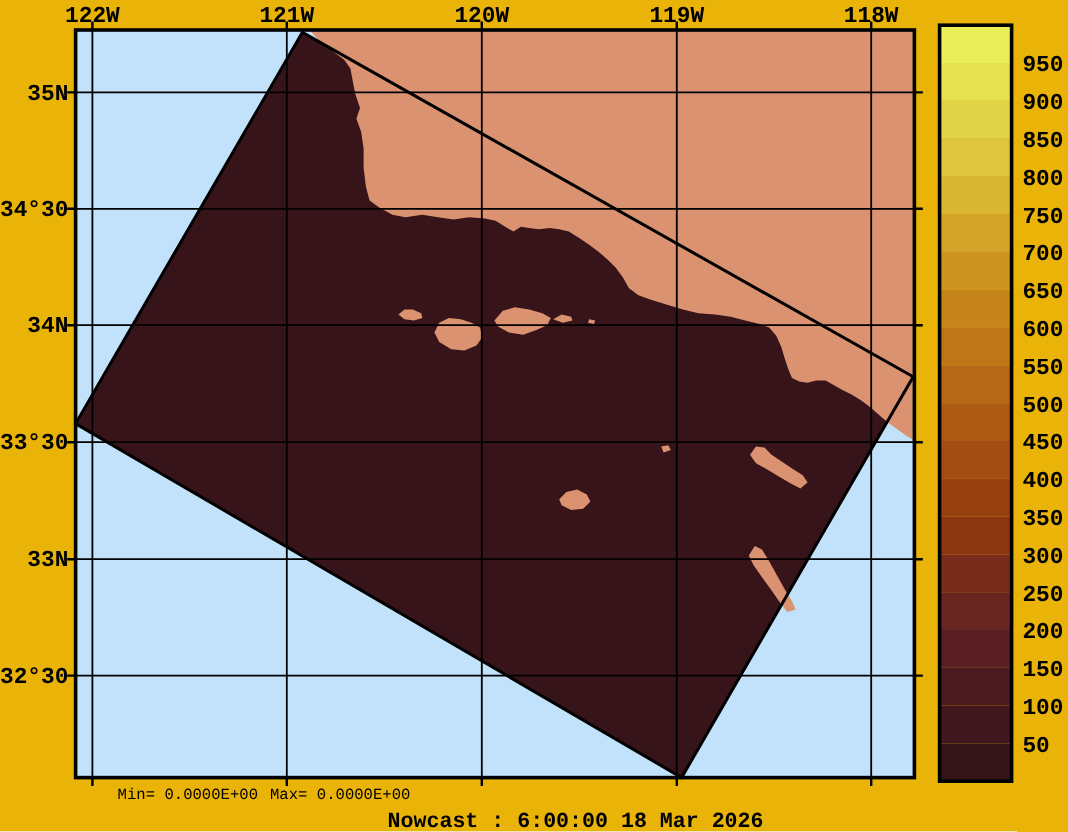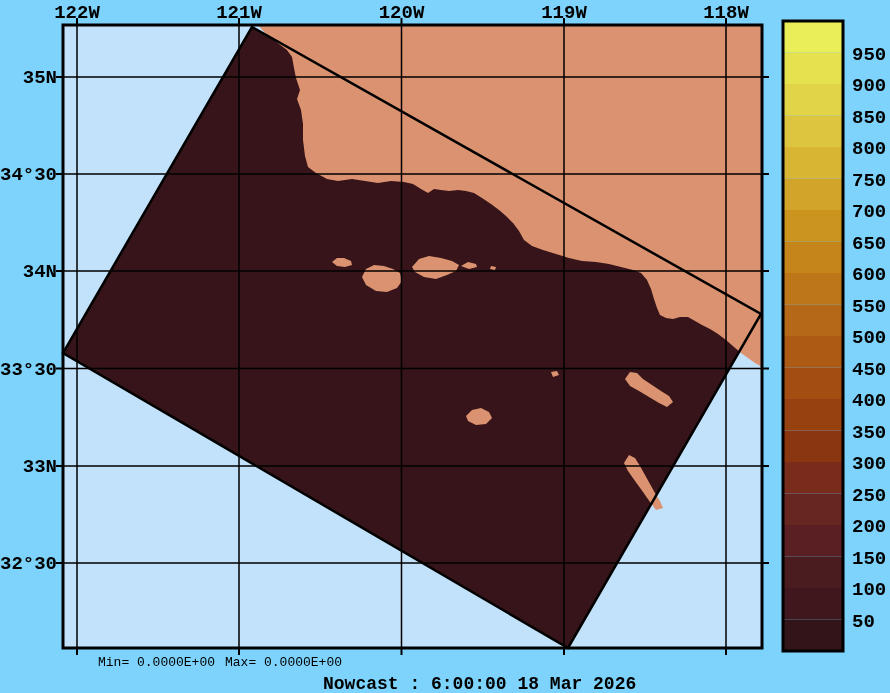--- a/index.html
+++ b/index.html
@@ -1,16 +1,16 @@
 <!DOCTYPE html>
 <html><head>
 <meta charset="utf-8">
 <style>
   html,body{margin:0;padding:0;background:#ffffff;}
-  .stage{position:relative;width:890px;height:693px;background:#7dd3fc;overflow:hidden;}
+  .stage{position:relative;width:890px;height:693px;background:#eab308;overflow:hidden;}
   .axis-label{font:700 19px "Liberation Mono", monospace;fill:#000000;}
   .cb-label{font:700 19px "Liberation Mono", monospace;fill:#000000;}
   .stat-label{font:400 13px "Liberation Mono", monospace;fill:#000000;}
   .caption-label{font:700 18px "Liberation Mono", monospace;fill:#000000;}
 </style>
 </head>
 <body>
 
 <div class="stage">
 <svg width="890" height="693" viewBox="0 0 890 693" xmlns="http://www.w3.org/2000/svg">

